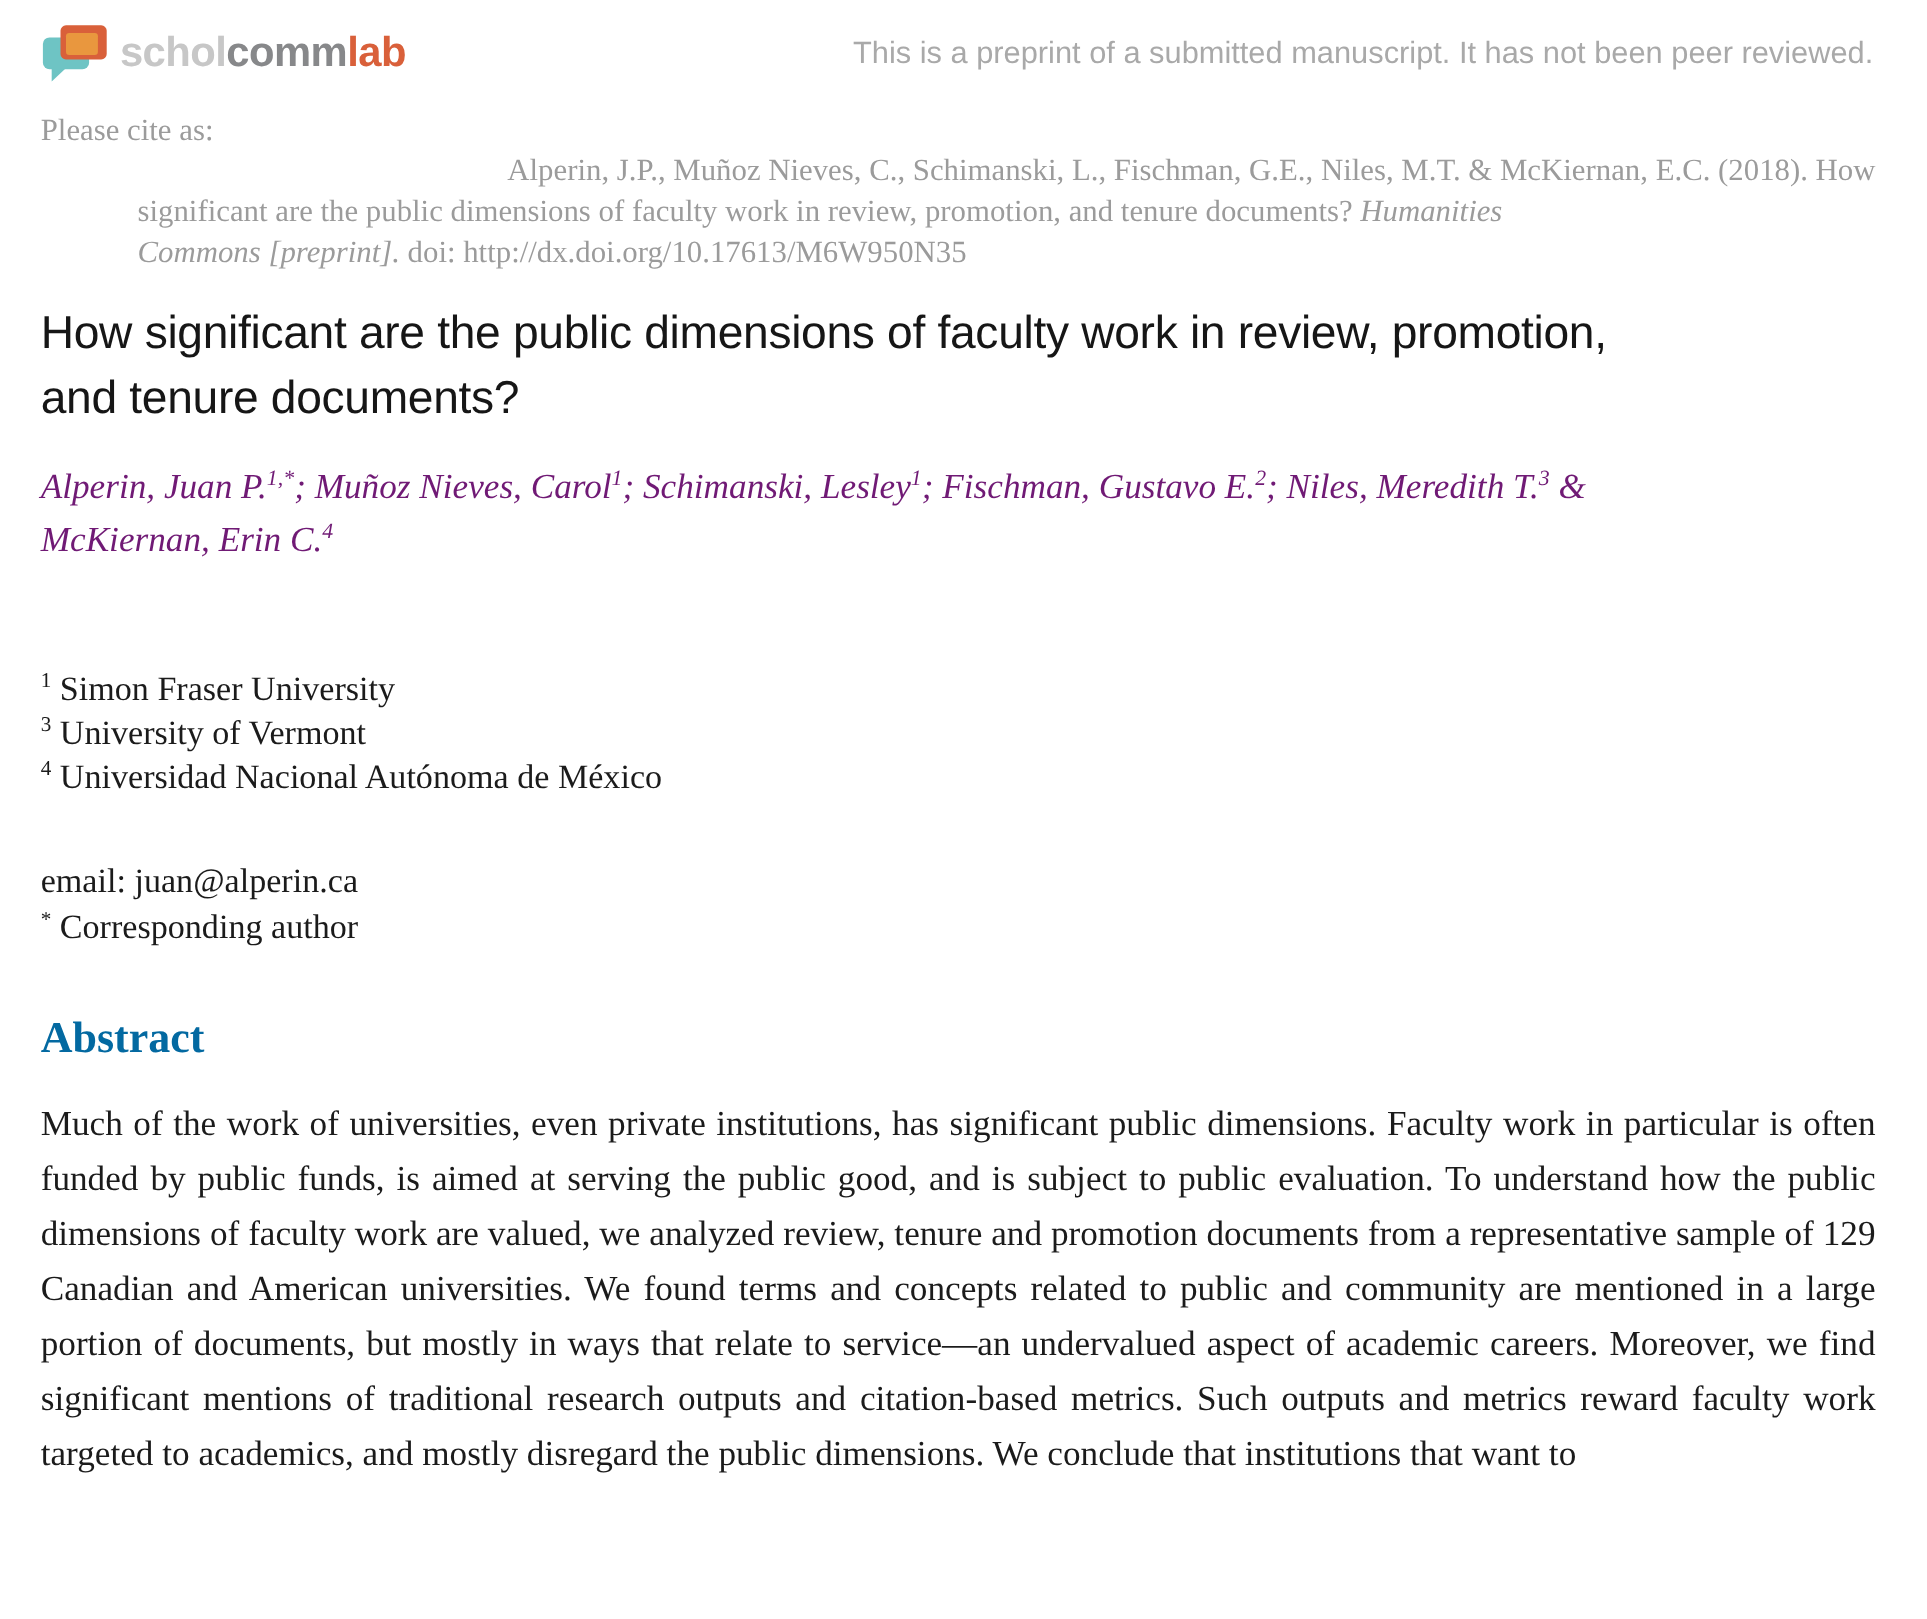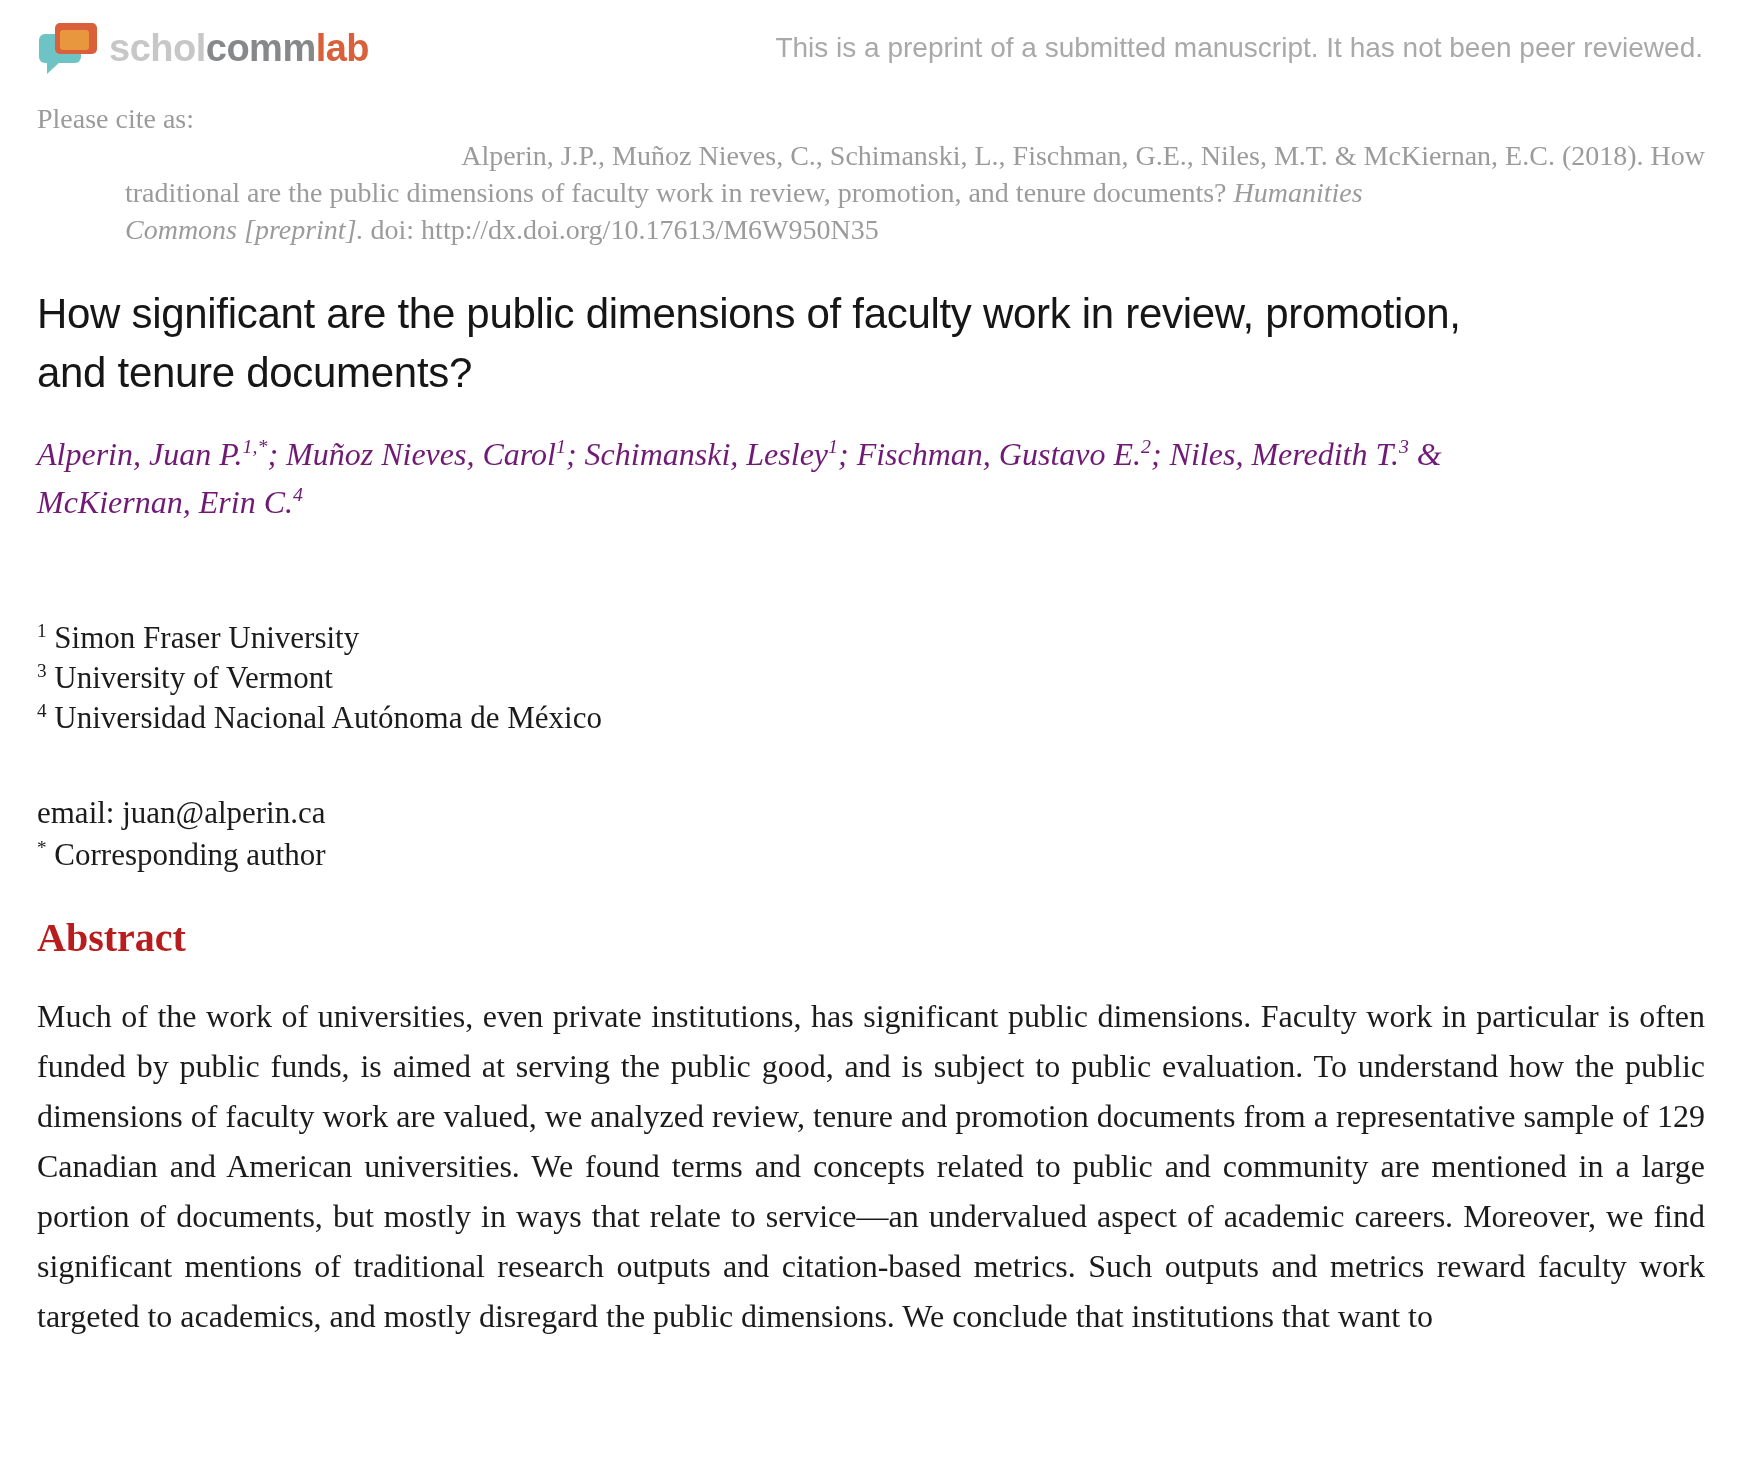--- a/index.html
+++ b/index.html
@@ -37,21 +37,21 @@
     margin-top: 24px;
     font-family: Liberation Serif, serif;
     font-size: 28px; color: #9b9b9b; line-height: 37px;
   }
   .cite-line.indent-1 { padding-left: 48px; text-align: right; }
   .cite-line.indent-2 { padding-left: 88px; }
   .cite-line em { font-style: italic; }
 
   
   .title {
-    margin-top: 36px;
+    margin-top: 24px;
     max-width: 1430px;
     font-family: "Liberation Sans", sans-serif;
     font-weight: 400; font-size: 42px; line-height: 59px;
     color: #161616; letter-spacing: -0.3px;
   }
 
   
   .authors {
     margin-top: 28px;
     font-style: italic; font-size: 32px; line-height: 48px;
@@ -60,22 +60,22 @@
   sup { font-size: 62%; vertical-align: super; line-height: 0; }
 
   
   .affiliations { margin-top: 92px; font-size: 31px; line-height: 40px; }
 
   
   .corresponding { margin-top: 54px; font-size: 31px; line-height: 42px; }
 
   
   .abstract-heading {
-    margin-top: 40px;
-    font-weight: 700; font-size: 40px; line-height: 44px; color: #b91c1c;
+    margin-top: 57px;
+    font-weight: 700; font-size: 40px; line-height: 44px; color: #0369a1;
   }
   .abstract-text {
     margin-top: 31px;
     font-size: 32px; line-height: 50px; text-align: justify;
     color: #1b1b1b;
   }
 </style>
 </head>
 <body>
 
@@ -95,21 +95,21 @@
           <span class="lt3">lab</span>
         </span>
     </div>
     <div class="preprint-note">This is a preprint of a submitted manuscript. It has not been peer reviewed.</div>
   </div>
 
   <div class="citation">
     <div class="cite-label">Please cite as:</div>
     <div id="cite-lines">
         <div class="cite-line indent-1"><span>Alperin, J.P., Muñoz Nieves, C., Schimanski, L., Fischman, G.E., Niles, M.T. &amp; McKiernan, E.C. (2018). How</span></div>
-        <div class="cite-line indent-2"><span>traditional are the public dimensions of faculty work in review, promotion, and tenure documents? </span><em>Humanities</em></div>
+        <div class="cite-line indent-2"><span>significant are the public dimensions of faculty work in review, promotion, and tenure documents? </span><em>Humanities</em></div>
         <div class="cite-line indent-2"><em>Commons [preprint].</em><span> doi: http://dx.doi.org/10.17613/M6W950N35</span></div>
       </div>
   </div>
 
   <h1 class="title">How significant are the public dimensions of faculty work in review, promotion, and tenure documents?</h1>
 
   <p class="authors" id="authors"><span>Alperin, Juan P.<sup>1,*</sup></span>; <span>Muñoz Nieves, Carol<sup>1</sup></span>; <span>Schimanski, Lesley<sup>1</sup></span>; <span>Fischman, Gustavo E.<sup>2</sup></span>; <span>Niles, Meredith T.<sup>3</sup></span> &amp; <br><span>McKiernan, Erin C.<sup>4</sup></span></p>
 
   <div class="affiliations" id="affiliations">
       <div class="affil"><sup>1</sup> Simon Fraser University</div>

